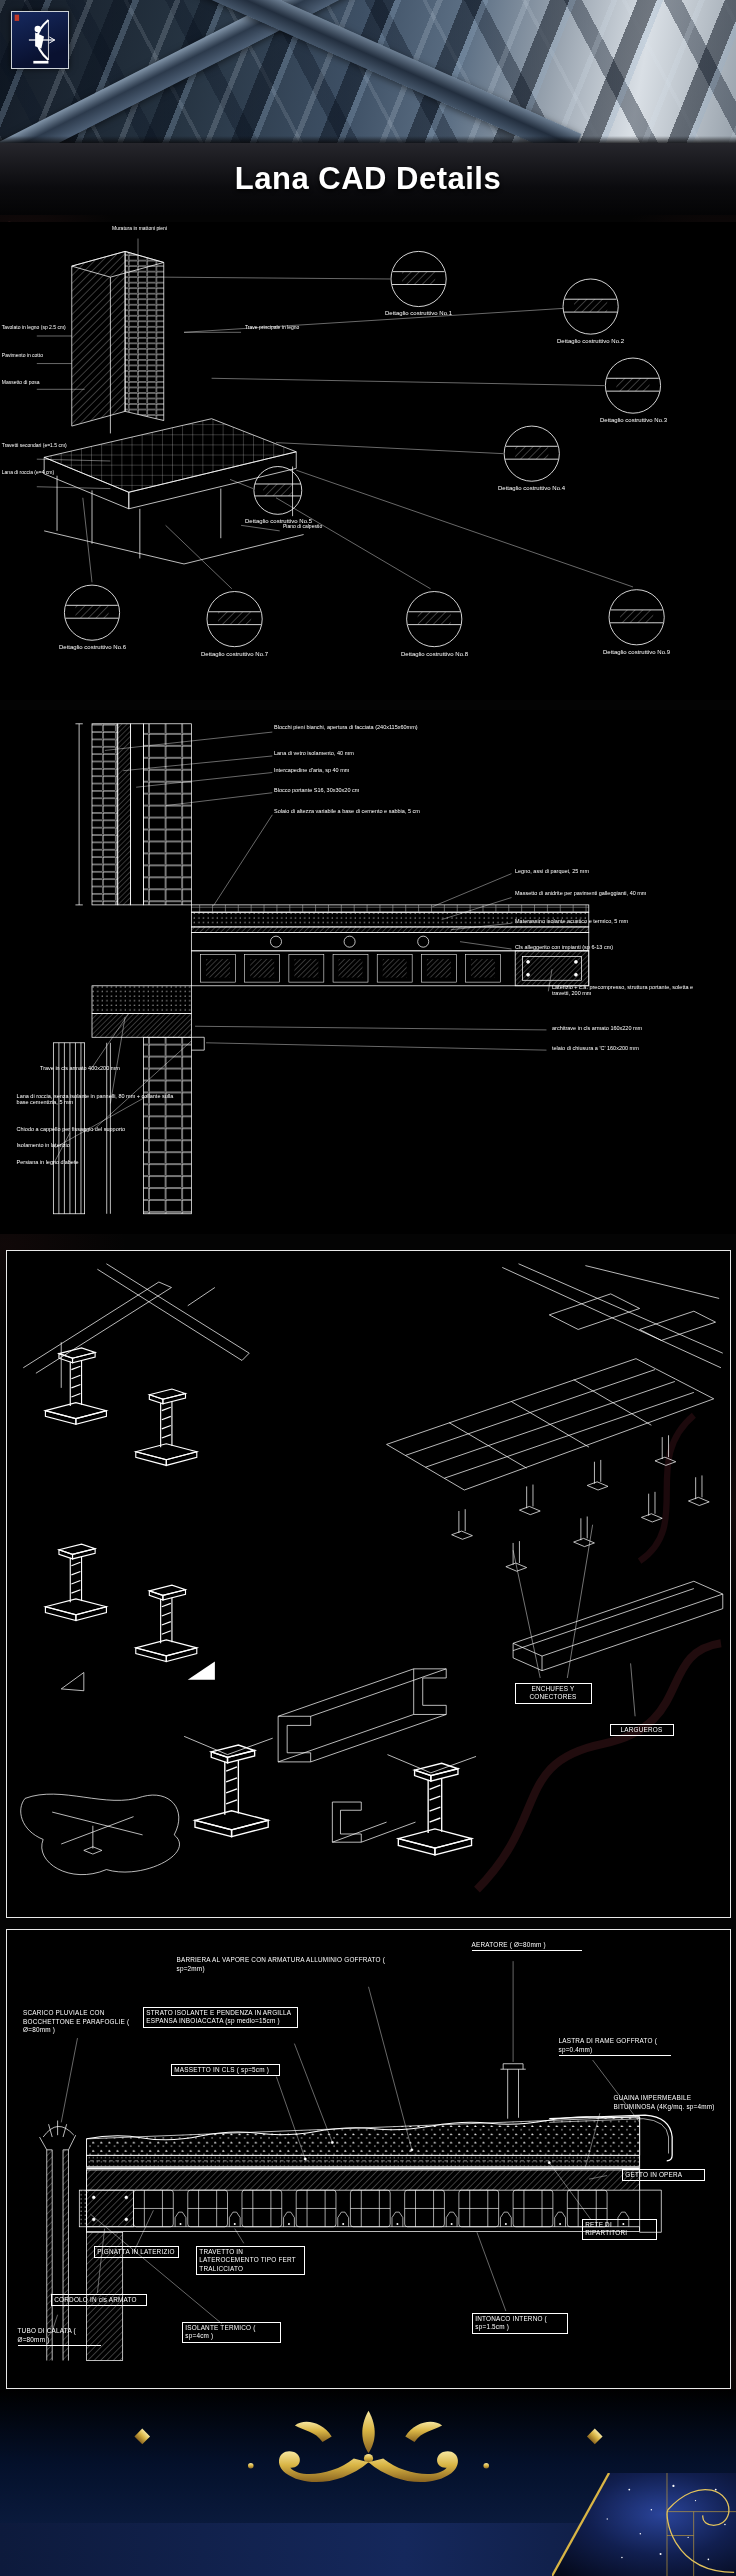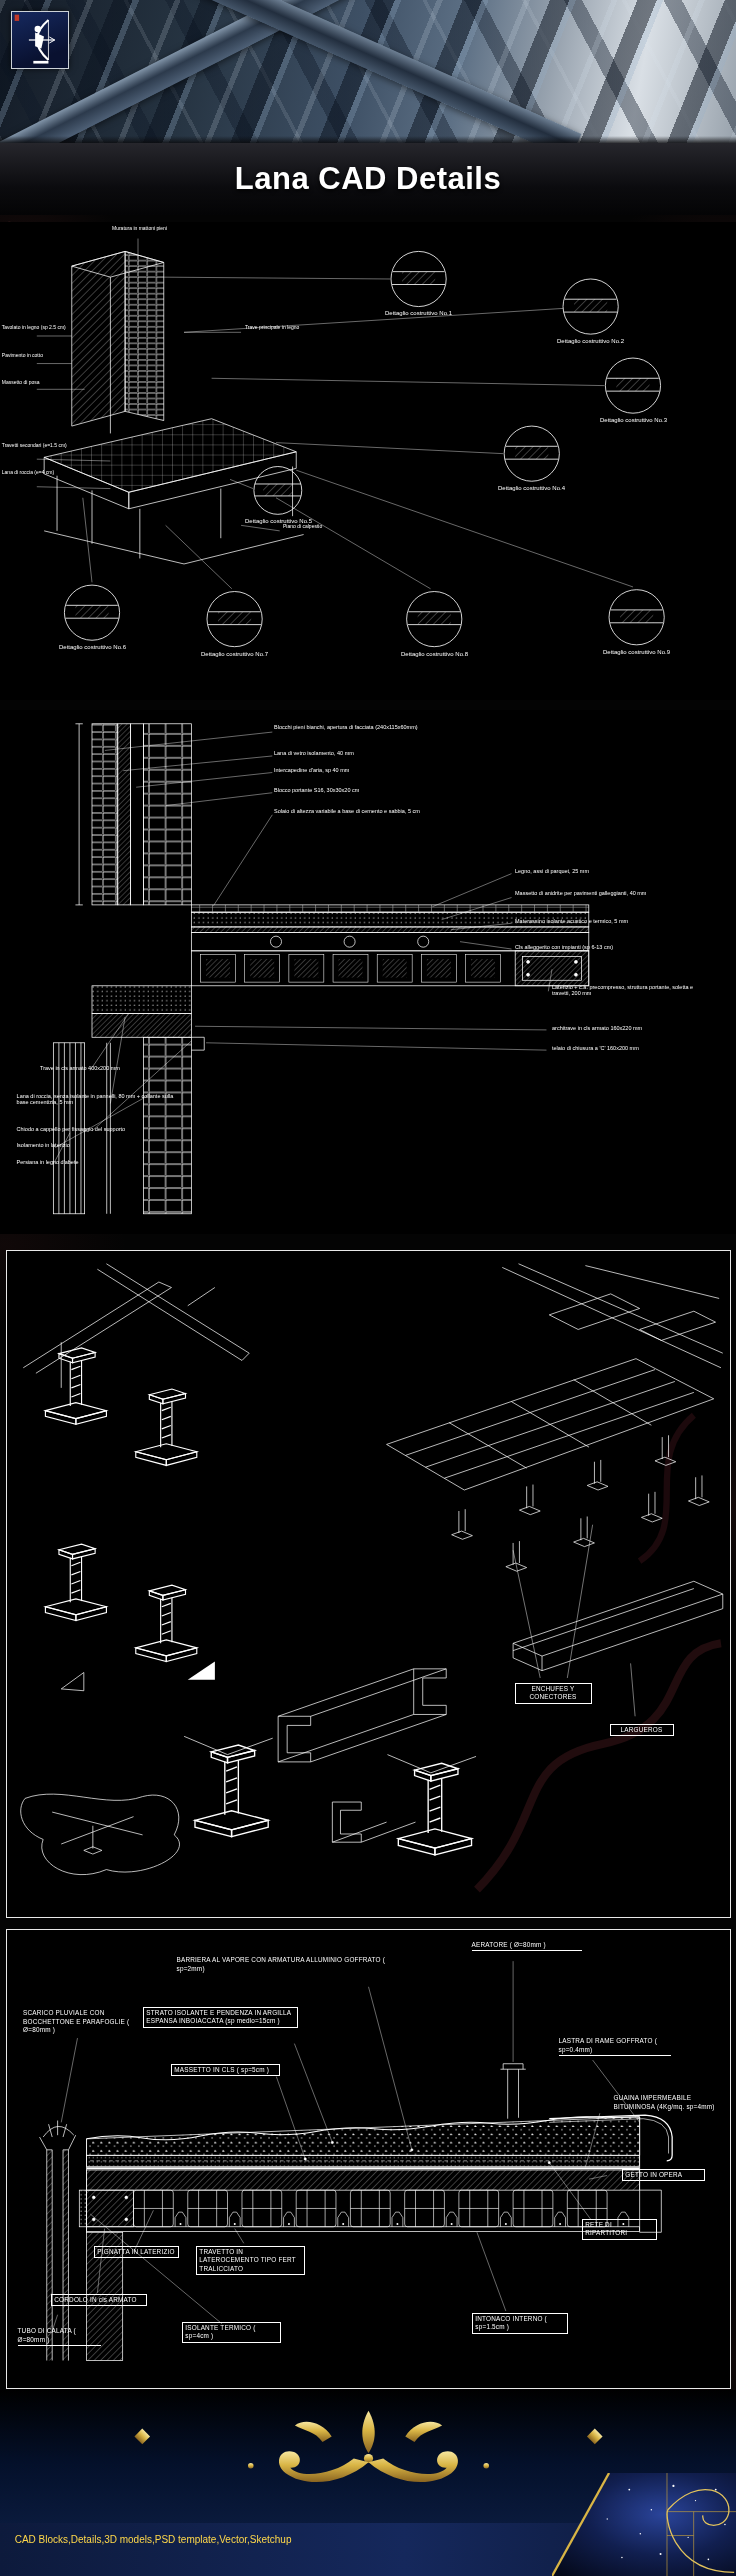--- a/index.html
+++ b/index.html
@@ -552,21 +552,20 @@
       <path d="M380 74 C 408 98 448 102 470 86 C 484 75 476 58 461 63 C 451 67 453 81 465 80 C 455 92 418 88 396 70 Z"></path>
       <path d="M340 46 C 330 30 310 26 300 34 C 310 40 322 40 330 52 Z"></path>
       <path d="M420 46 C 430 30 450 26 460 34 C 450 40 438 40 430 52 Z"></path>
       <circle cx="252" cy="78" r="3"></circle>
         <circle cx="508" cy="78" r="3"></circle>
     </g>
   </svg>
 </div>
 
 <footer class="footer">
-  <div class="footer-sub">CAD Blocks,Details,3D models,PSD template,Vector,Sketchup</div>
   <div class="footer-art">
     <svg viewBox="0 0 200 112">
       <defs>
         <radialGradient id="sky" cx="60%" cy="40%" r="80%">
           <stop offset="0" stop-color="#2a449a"></stop>
             <stop offset="0.5" stop-color="#111f50"></stop>
             <stop offset="1" stop-color="#04091a"></stop>
         </radialGradient>
       </defs>
       <polygon points="62,0 200,0 200,112 0,112" fill="url(#sky)"></polygon>

